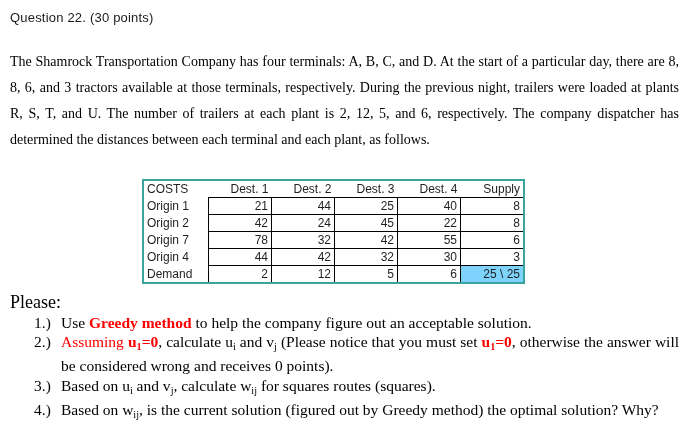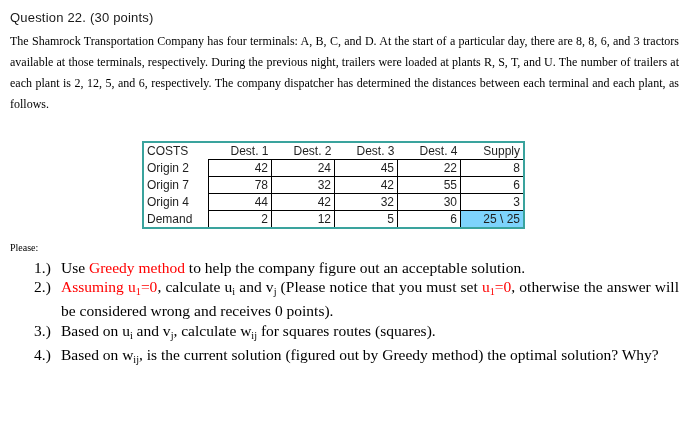--- a/index.html
+++ b/index.html
@@ -7,60 +7,68 @@
   .page{
     box-sizing:border-box;width:689px;height:376px;
     padding:8px 10px 0 10px;
     font-family:"Liberation Serif",serif;color:#000;
   }
   .title{
     font-family:"Liberation Sans",sans-serif;
     font-size:13px;color:#1a1a1a;letter-spacing:.2px;margin:2px 0 0 0;
   }
   .para{
-    font-size:12px;line-height:21px;text-align:justify;
-    margin:6px 0 0 0;
+    font-size:14px;line-height:26px;text-align:justify;
+    margin:24px 0 0 0;
   }
   table.costs{
     border-collapse:collapse;
     margin:26px 0 0 132px;
     font-family:"Liberation Sans",sans-serif;
     font-size:12px;color:#1f1f1f;
     border:2px solid #3aa39d;
   }
   .costs td{height:16px;padding:0 3px;white-space:nowrap;}
   .costs td.hc{text-align:right;}
   .costs td.hc.first{text-align:left;}
   .costs td.lbl{text-align:left;width:58px;}
   .costs td.v{border:1px solid #000;text-align:right;width:56px;}
   .costs td.gray{background:#7dd3fc;}
-  .please{font-size:10px;line-height:19.5px;margin-top:9px;}
+  .please{font-size:18px;line-height:19.5px;margin-top:9px;}
   .tasks{margin:0 0 0 24px;}
   .task{display:flex;font-size:15.5px;line-height:19.6px;}
   .task .num{flex:0 0 27px;}
   .task .tx{flex:1;text-align:justify;}
   .seg-red{color:#ff0000;}
-  .seg-b{font-weight:normal;}
+  .seg-b{font-weight:bold;}
   .seg-sub{font-size:0.66em;vertical-align:-0.25em;}
 </style>
 </head>
 <body>
 
 <div class="page">
   <div class="title">Question 22. (30 points)</div>
   <p class="para">The Shamrock Transportation Company has four terminals: A, B, C, and D. At the start of a particular day, there are 8, 8, 6, and 3 tractors available at those terminals, respectively. During the previous night, trailers were loaded at plants R, S, T, and U. The number of trailers at each plant is 2, 12, 5, and 6, respectively. The company dispatcher has determined the distances between each terminal and each plant, as follows.</p>
   <table class="costs">
     <tbody>
         <tr>
           <td class="hc first">COSTS</td>
           <td class="hc">Dest. 1</td>
           <td class="hc">Dest. 2</td>
           <td class="hc">Dest. 3</td>
           <td class="hc">Dest. 4</td>
           <td class="hc">Supply</td>
+        </tr>
+        <tr>
+          <td class="lbl">Origin 1</td>
+          <td class="v">21</td>
+          <td class="v">44</td>
+          <td class="v">25</td>
+          <td class="v">40</td>
+          <td class="v">8</td>
         </tr>
         <tr>
           <td class="lbl">Origin 2</td>
           <td class="v">42</td>
           <td class="v">24</td>
           <td class="v">45</td>
           <td class="v">22</td>
           <td class="v">8</td>
         </tr>
         <tr>

